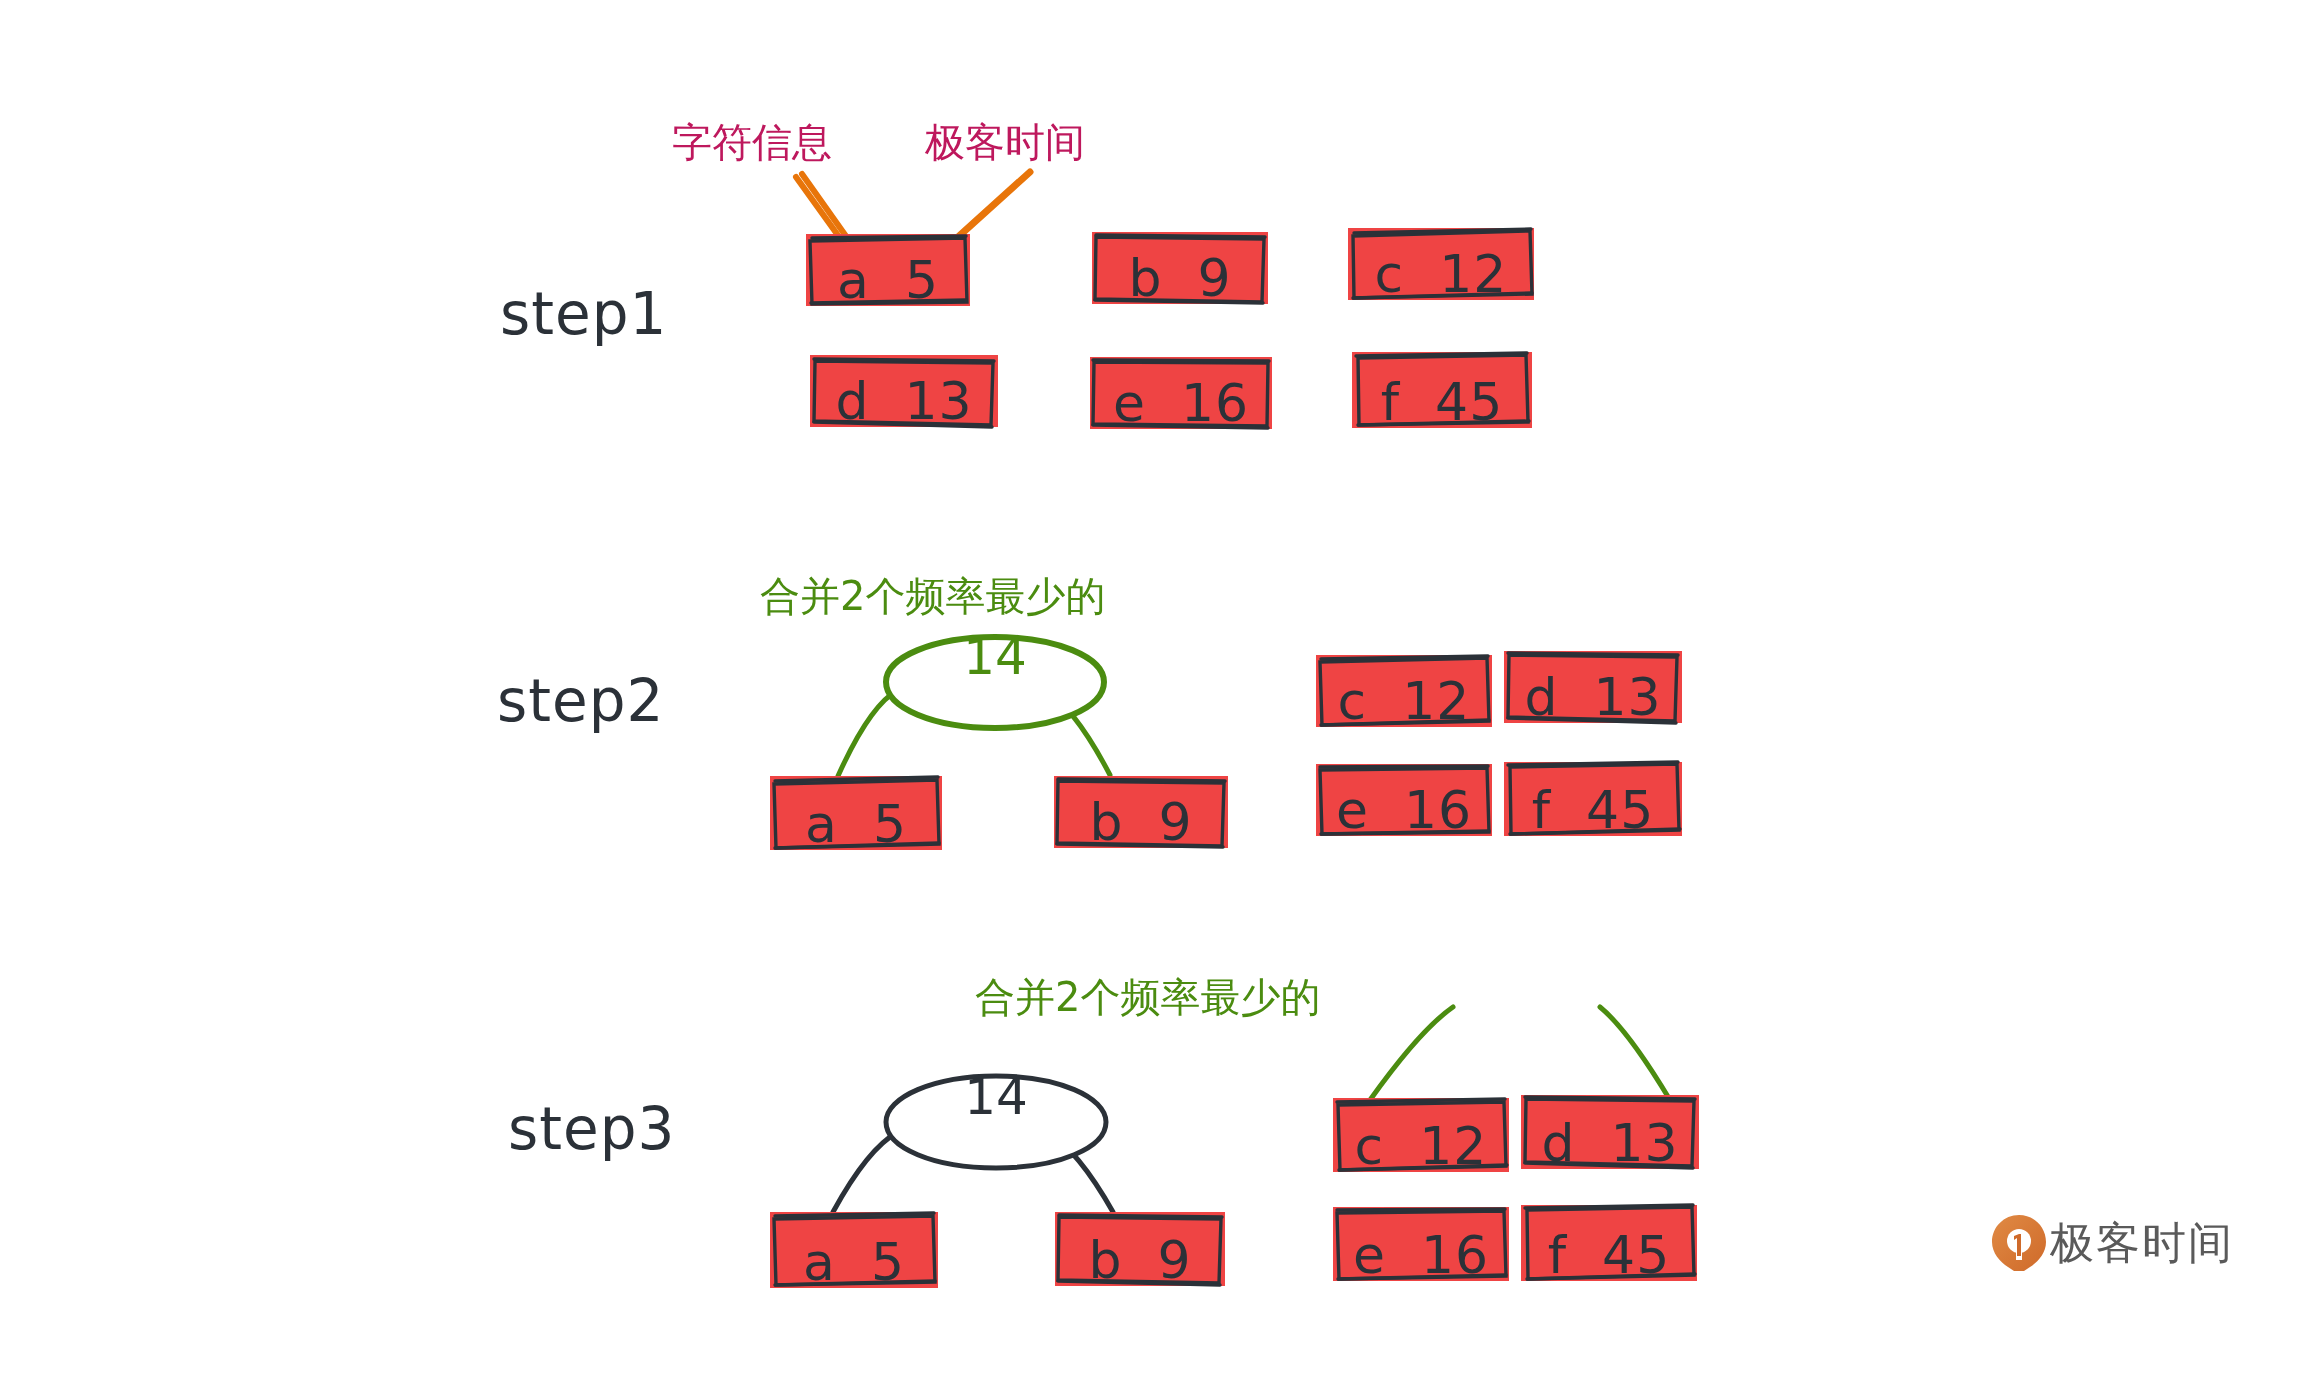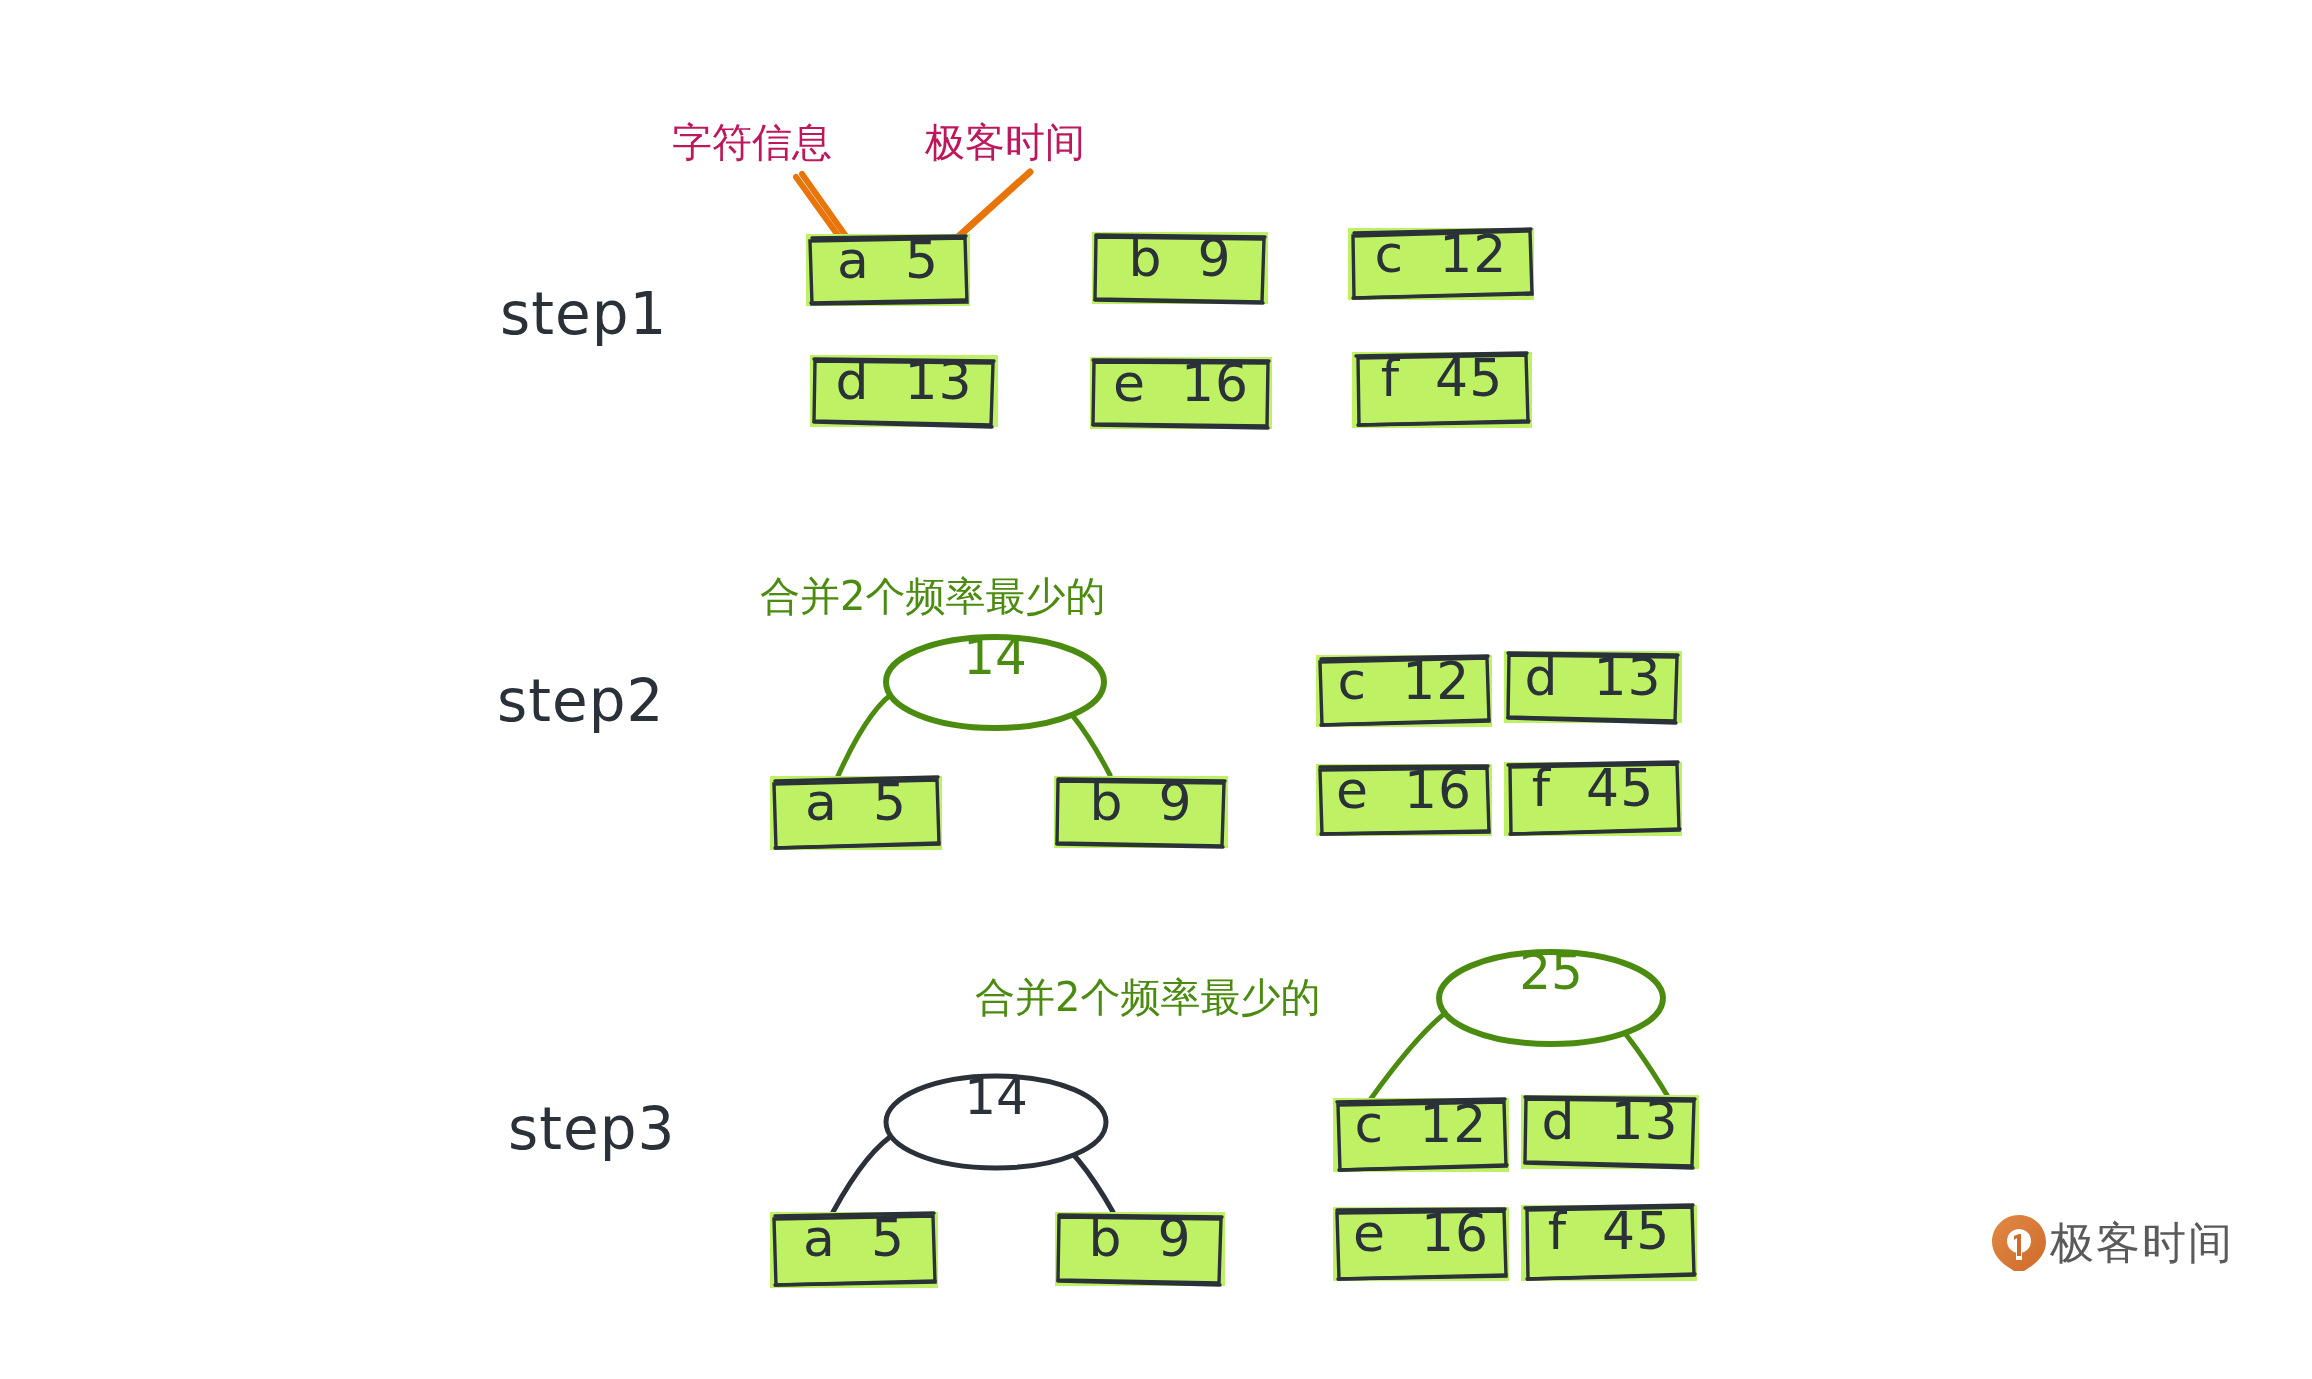--- a/index.html
+++ b/index.html
@@ -29,23 +29,23 @@
     font-size: 58px;
     color: #2b3138;
     letter-spacing: 1px;
     white-space: nowrap;
   }
 
   
   .node-box {
     position: absolute;
     box-sizing: border-box;
-    background: #bef264;
+    background: #ef4444;
     display: flex;
-    align-items: flex-start;
+    align-items: flex-end;
     justify-content: center;
   }
   .node-box .sk {
     position: absolute;
     left: 0; top: 0;
     width: 100%;
     height: 100%;
     overflow: visible;
     pointer-events: none;
   }
@@ -304,26 +304,20 @@
 
   <div class="anno anno-green" style="left:975px; top:977px;">合并2个频率最少的</div>
 
   <div class="ell-node ell-dark" style="left:880px; top:1072px; width:232px; height:100px;">
     <svg width="232" height="100" viewBox="0 0 232 100" xmlns="http://www.w3.org/2000/svg">
       <path d="M116,4 C178,4 226,25 226,50 C226,76 178,96 116,96 C54,96 6,76 6,50 C6,25 54,4 116,4 Z" fill="#ffffff" stroke="#2b3138" stroke-width="5" stroke-linecap="round"></path>
     </svg>
     <span class="txt">14</span>
   </div>
 
-  <div class="ell-node ell-green" style="left:1432px; top:947px; width:238px; height:102px;">
-    <svg width="238" height="102" viewBox="0 0 238 102" xmlns="http://www.w3.org/2000/svg">
-      <path d="M119,5 C182,5 231,26 231,51 C231,77 182,97 119,97 C56,97 7,77 7,51 C7,26 56,5 119,5 Z" fill="#ffffff" stroke="#4b8c10" stroke-width="6" stroke-linecap="round"></path>
-    </svg>
-    <span class="txt">25</span>
-  </div>
 
   <div class="node-box" style="left:770px; top:1212px; width:168px; height:76px;">
     <svg class="sk" viewBox="0 0 168 76" preserveAspectRatio="none">
       <g fill="none" stroke="#2b3138" stroke-width="3.4" stroke-linecap="round">
         <path d="M4,7 L163,4 L165,70 L6,73 Z"></path>
         <path d="M5,4 L164,1"></path>
         <path d="M5,73 L165,69"></path>
       </g>
     </svg>
     <span class="txt">a  5</span>

